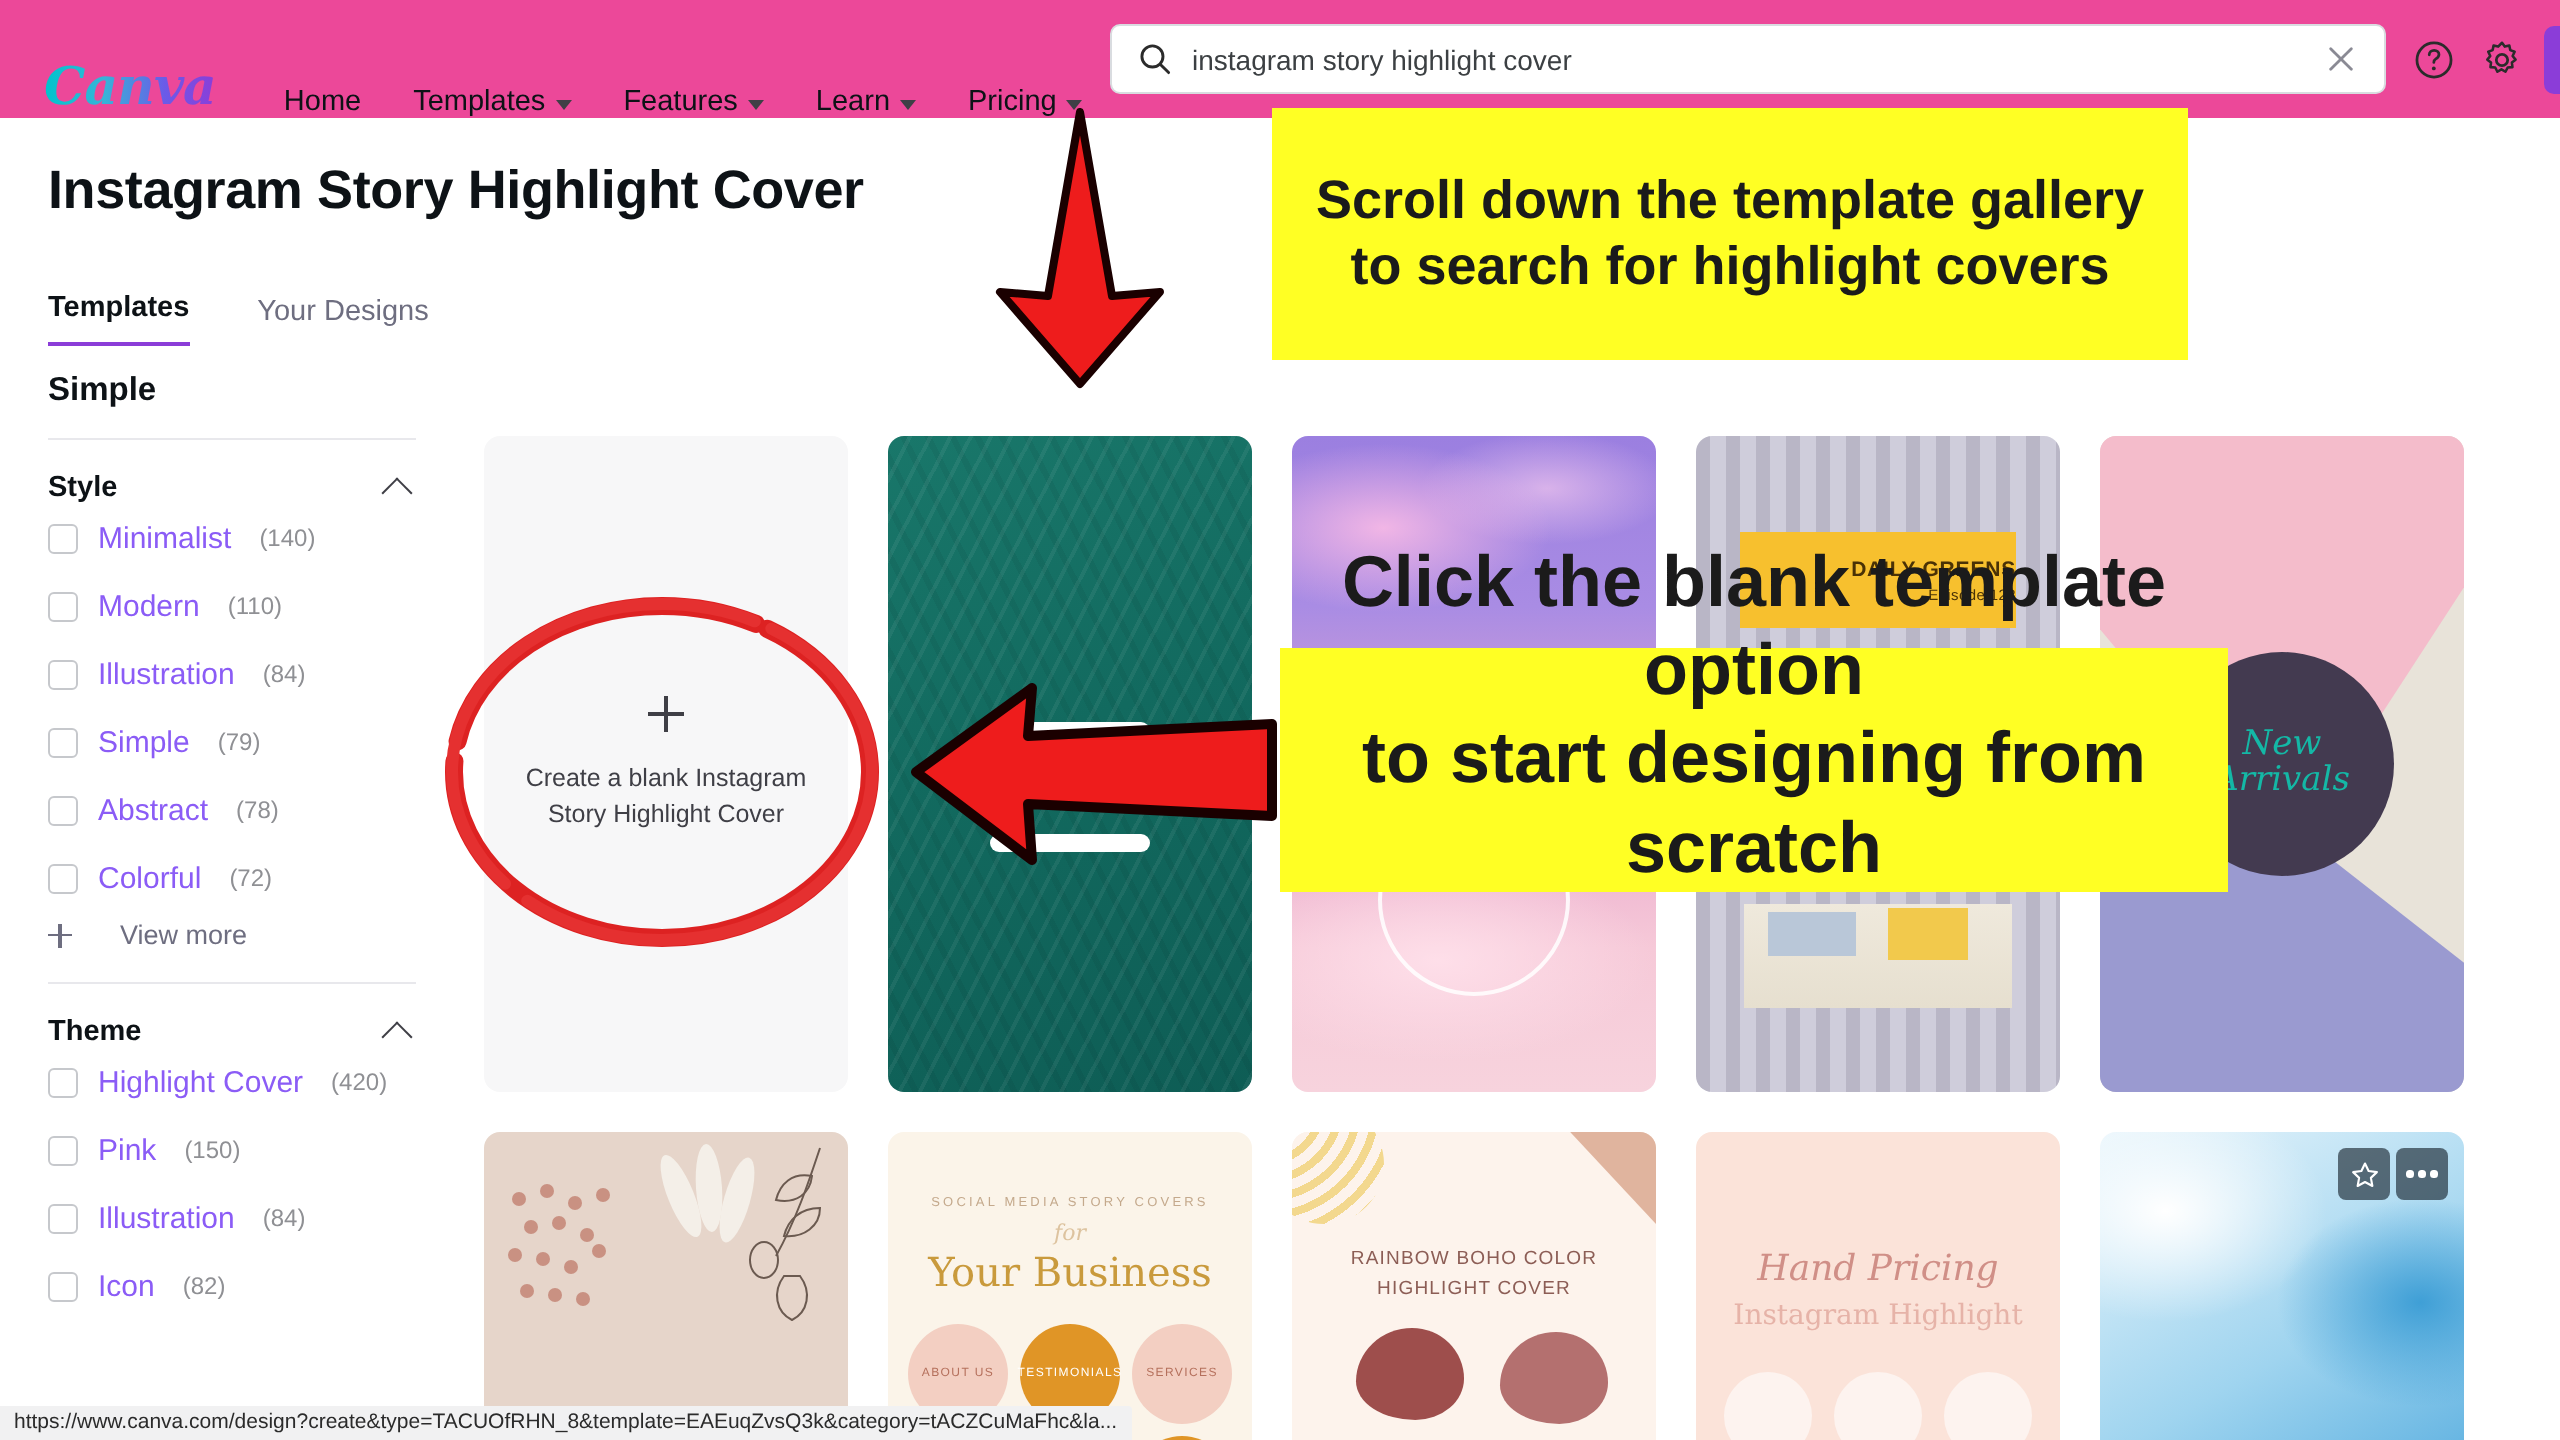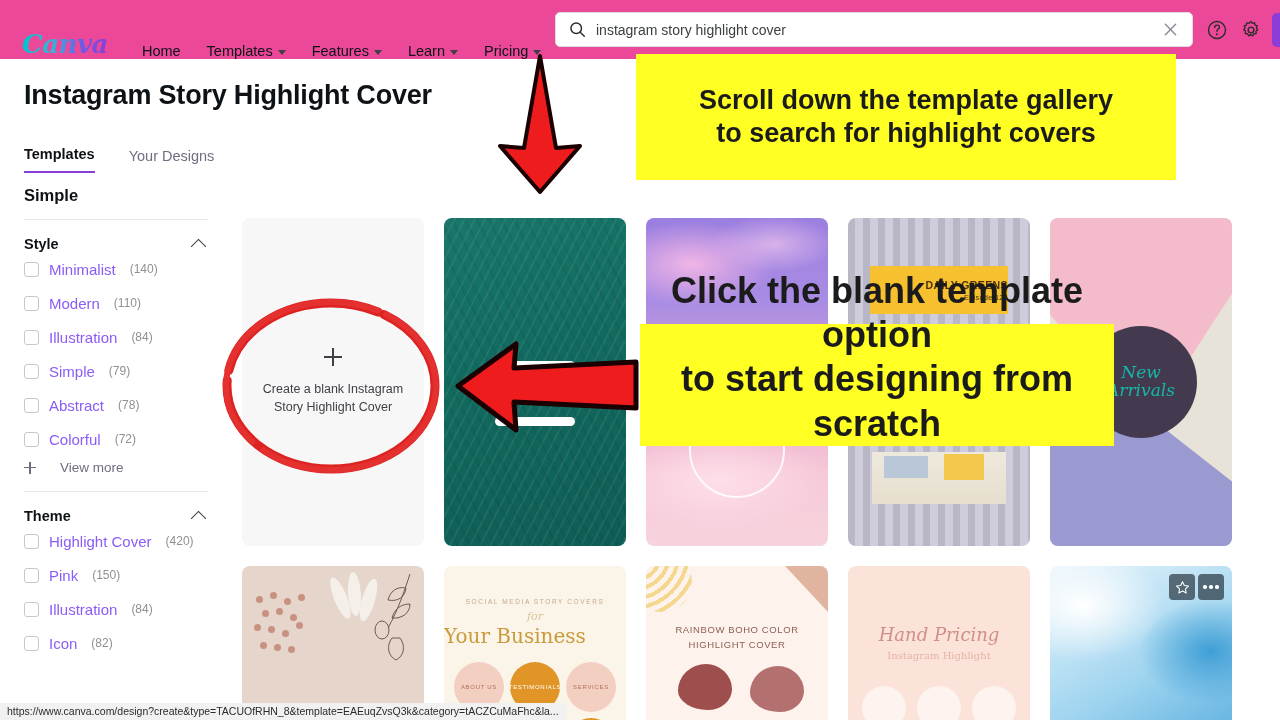--- a/index.html
+++ b/index.html
@@ -230,21 +230,21 @@
   .cream-kicker {
     position: absolute; left: 0; right: 0; top: 32px; text-align: center;
     font-size: 6.5px; letter-spacing: 1.6px; color: #c4a98c;
   }
   .cream-for {
     position: absolute; left: 0; right: 0; top: 44px; text-align: center;
     font-family: "DejaVu Serif", serif; font-style: italic;
     font-size: 11px; color: #ddc39f;
   }
   .cream-title {
-    position: absolute; left: 0; right: 0; top: 58px; text-align: left;
+    position: absolute; left: 0; right: 0; top: 58px; text-align: center;
     font-family: "DejaVu Serif", serif; font-size: 20px; color: #c99a3c;
   }
   .badge-row { position: absolute; left: 10px; right: 10px; top: 96px; display: flex; justify-content: space-between; }
   .badge {
     width: 50px; height: 50px; border-radius: 50%;
     display: flex; align-items: center; justify-content: center;
     font-size: 6px; letter-spacing: .7px; color: #fff;
   }
   .badge.light { background: #f3cfc2; color: #b5705c; }
   .badge.dark { background: #e09526; }
@@ -269,21 +269,21 @@
     clip-path: polygon(42% 0, 100% 0, 100% 100%);
   }
   .tpl-esoteric { background: #fbe3d9; }
   .eso-script {
     position: absolute; left: 0; right: 0; top: 58px; text-align: center;
     font-family: "DejaVu Serif", serif; font-style: italic;
     font-size: 18px; color: #d08f87;
   }
   .eso-sub {
     position: absolute; left: 0; right: 0; top: 84px; text-align: center;
-    font-family: "DejaVu Serif", serif; font-size: 10px; color: #e6b3a8;
+    font-family: "DejaVu Serif", serif; font-size: 14px; color: #e6b3a8;
   }
   .eso-circles { position: absolute; left: 14px; right: 14px; top: 120px; display: flex; justify-content: space-between; }
   .eso-c { width: 44px; height: 44px; border-radius: 50%; background: #fdf3ef; }
   .tpl-water {
     background:
       radial-gradient(ellipse 130px 90px at 18% 12%, #ffffff 0%, rgba(255,255,255,0) 62%),
       radial-gradient(ellipse 110px 80px at 88% 26%, #3f9fd6 0%, rgba(63,159,214,0) 65%),
       linear-gradient(150deg, #eaf6fc 0%, #9fd4ef 38%, #4aa6dc 72%, #2f89c6 100%);
   }
   .hover-ctrls {
@@ -297,21 +297,21 @@
   }
   .dots-g { display: flex; gap: 2.5px; }
   .dots-g i { width: 3.5px; height: 3.5px; border-radius: 50%; background: #fff; display: block; }
 
   
   .callout {
     position: absolute; background: #ffff24; z-index: 40;
     display: flex; flex-direction: column; align-items: center; justify-content: center;
     font-weight: 700; color: #1b1b1b; line-height: 1.23; text-align: center;
   }
-  #callout-scroll { left: 636px; top: 54px; width: 540px; height: 126px; font-size: 27px; }
+  #callout-scroll { left: 636px; top: 54px; width: 458px; height: 126px; font-size: 27px; }
   #callout-click { left: 640px; top: 324px; width: 474px; height: 122px; font-size: 36px; justify-content: flex-end; }
   .arrow-svg { position: absolute; z-index: 45; }
   #arrow-down { left: 492px; top: 52px; }
   #arrow-left { left: 452px; top: 330px; }
   .red-circle {
     position: absolute; left: 219px; top: 296px;
     width: 224px; height: 180px; z-index: 44;
   }
 
   

